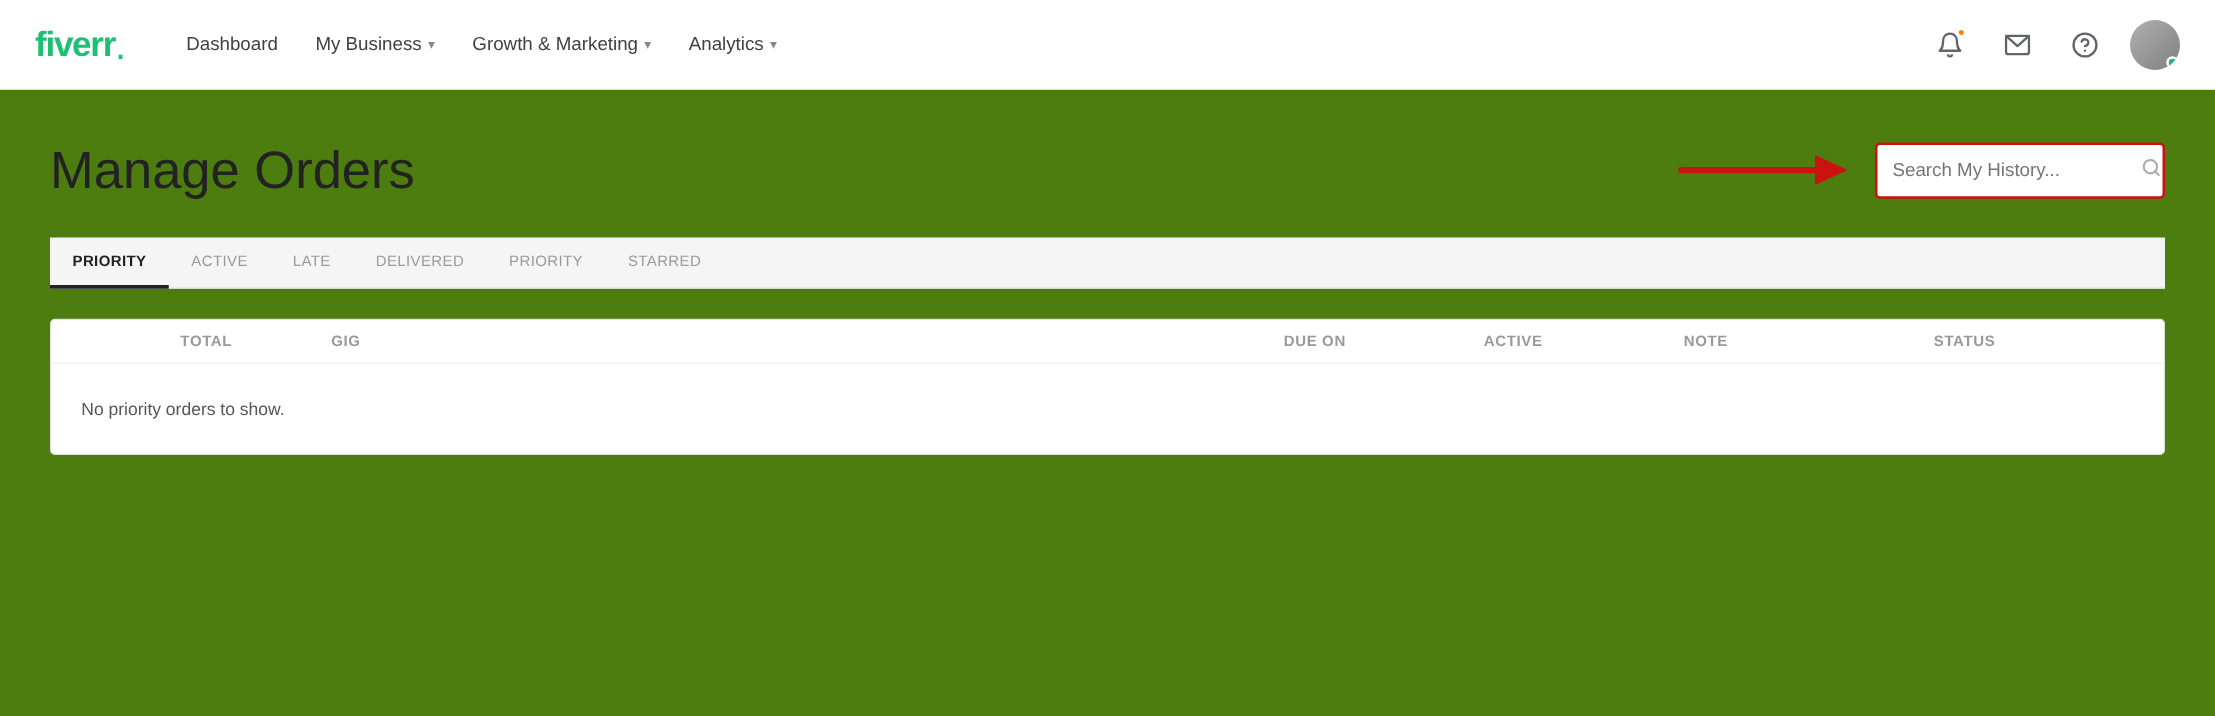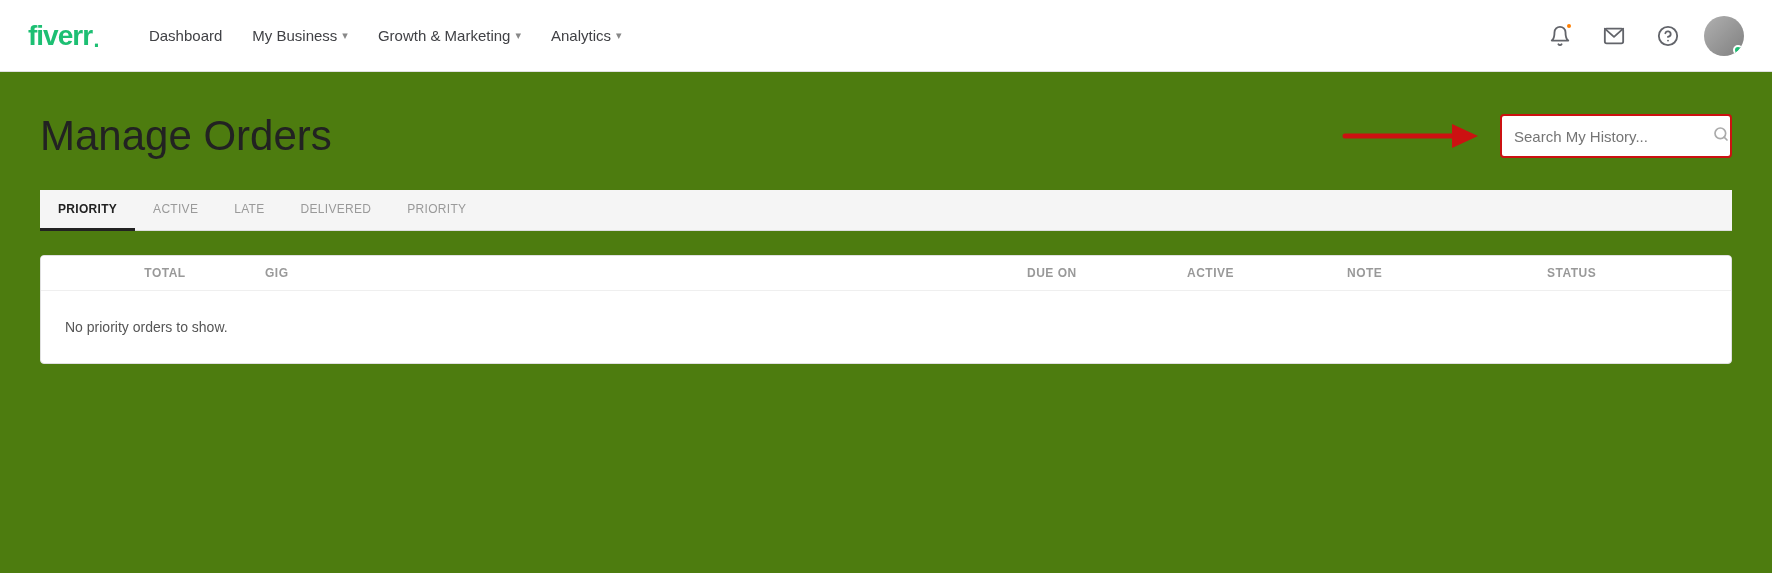--- a/index.html
+++ b/index.html
@@ -318,20 +318,23 @@
     </div>
     <div class="tab-item">
       <span>LATE</span>
     </div>
     <div class="tab-item">
       <span>DELIVERED</span>
     </div>
     <div class="tab-item">
       <span>PRIORITY</span>
     </div>
+    <div class="tab-item">
+      <span>STARRED</span>
+    </div>
   </div>
 
   <div class="orders-section">
     <div class="orders-table-header">
       <div class="col-header center">TOTAL</div>
       <div class="col-header">GIG</div>
       <div class="col-header">DUE ON</div>
       <div class="col-header">ACTIVE</div>
       <div class="col-header">NOTE</div>
       <div class="col-header">STATUS</div>

